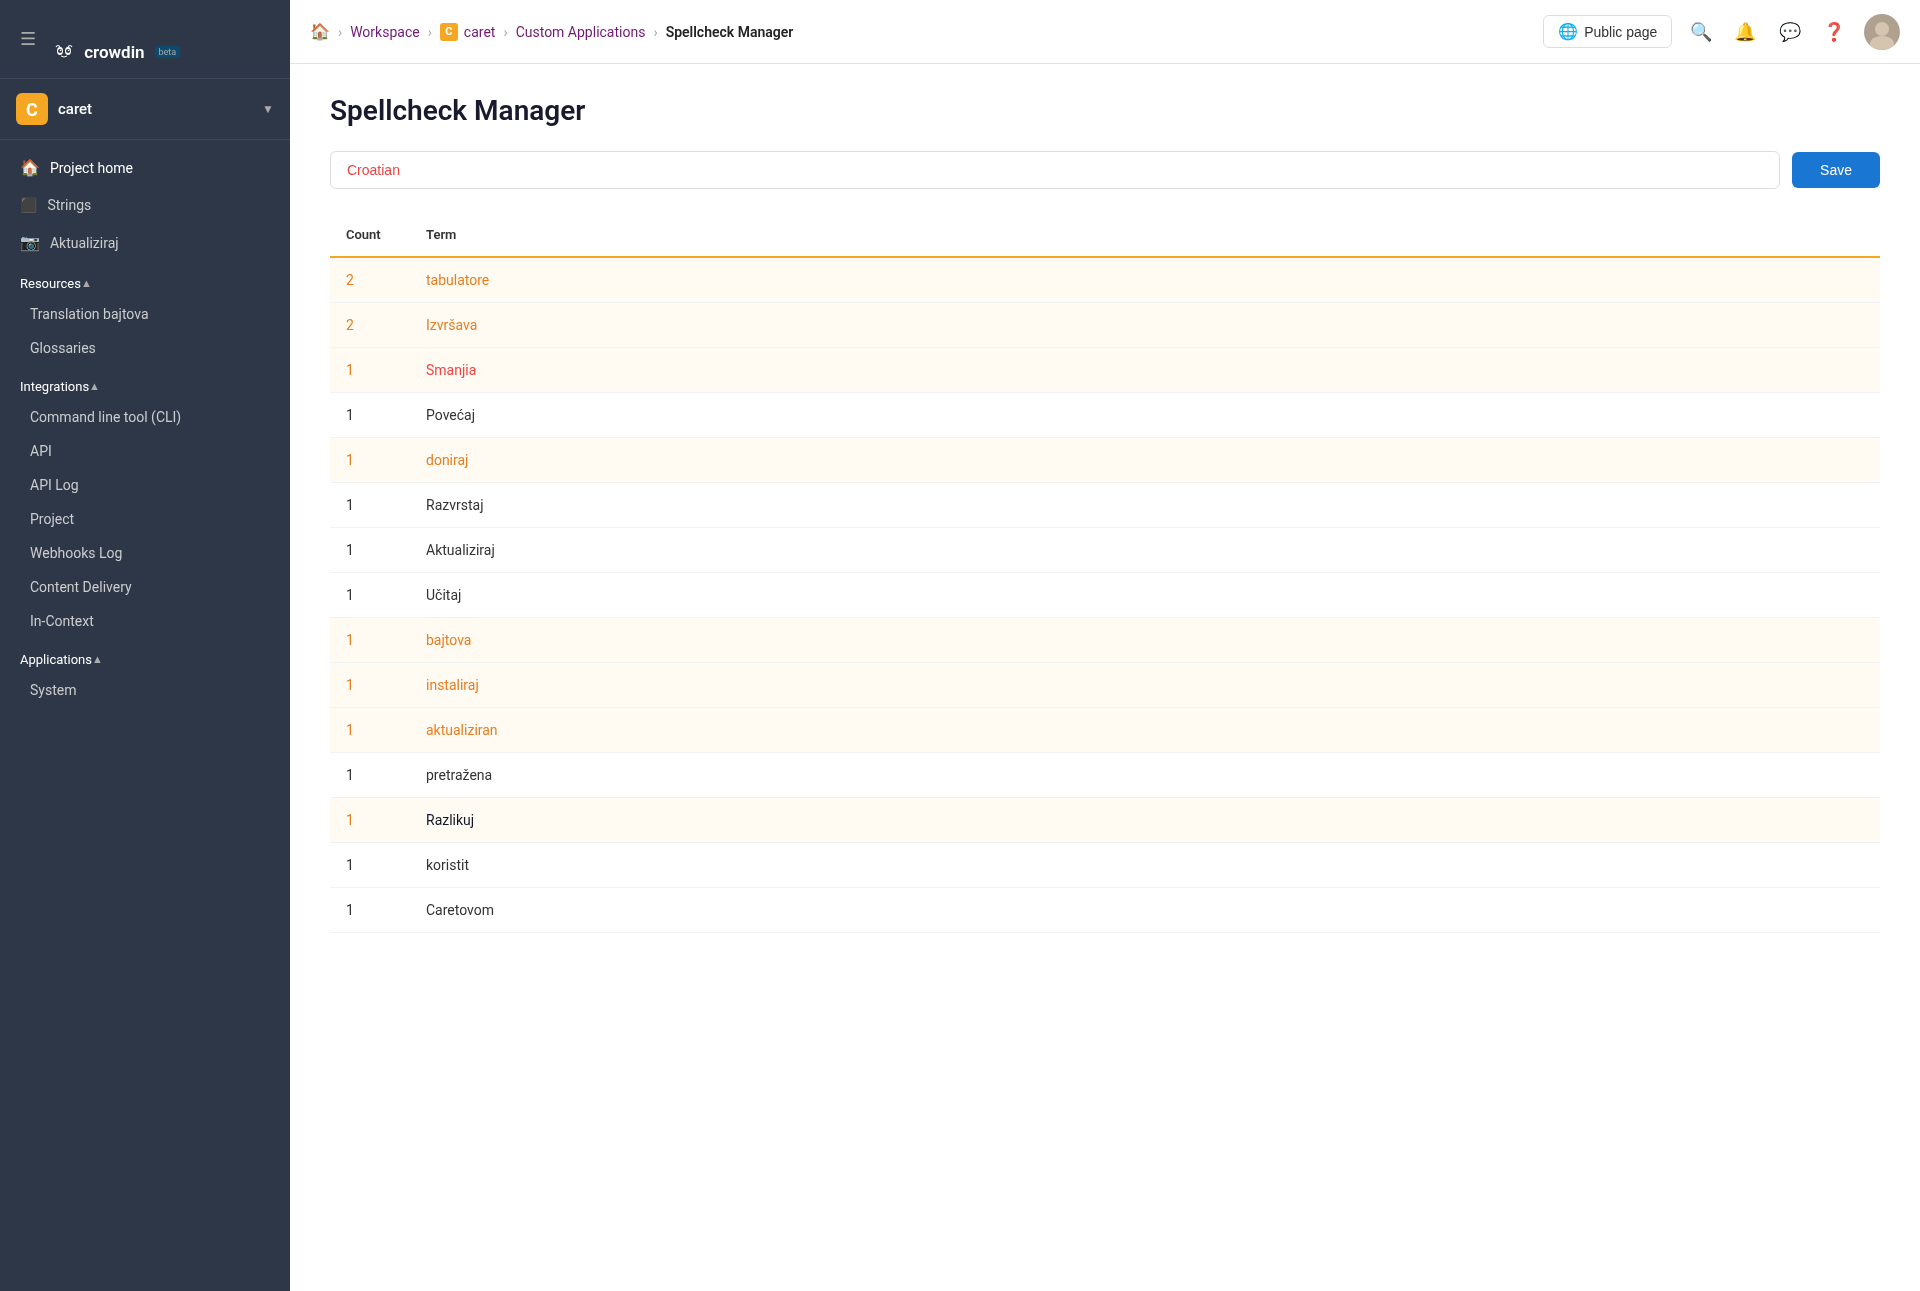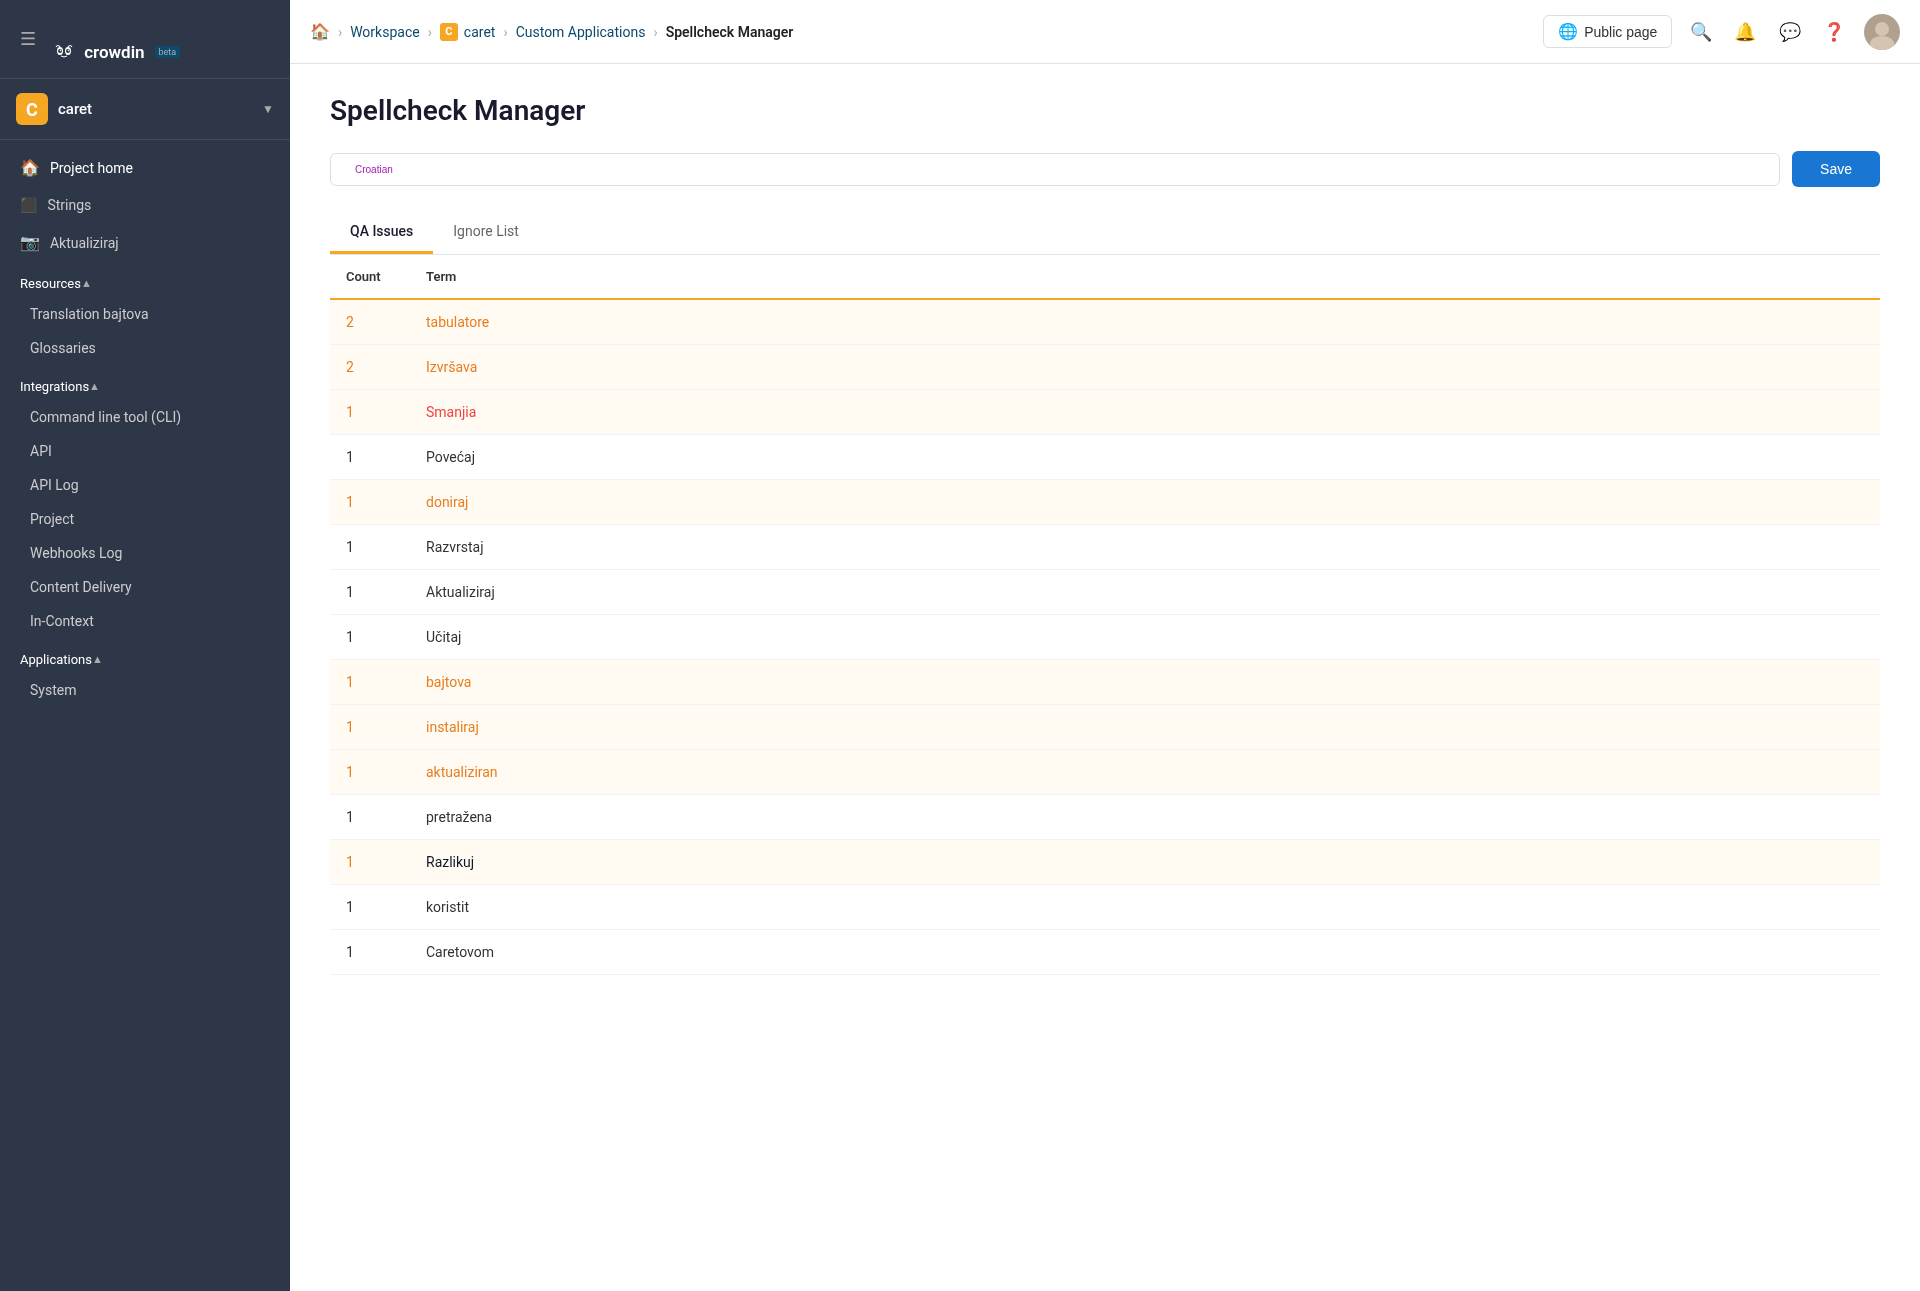--- a/index.html
+++ b/index.html
@@ -25,38 +25,38 @@
     .section-header .toggle-icon { font-size: 11px; color: #aaa; }
 
     .section-item { padding: 9px 20px 9px 30px; color: #ccc; font-size: 14px; cursor: pointer; }
 
     
     .main-area { flex: 1; display: flex; flex-direction: column; background: #f0f2f5; overflow: hidden; }
 
     
     .topbar { background: #fff; border-bottom: 1px solid #e0e4e8; display: flex; align-items: center; padding: 0 20px; height: 64px; gap: 8px; }
     .breadcrumb { display: flex; align-items: center; gap: 8px; flex: 1; }
-    .breadcrumb-item { color: #0c4a6e; font-size: 14px; cursor: pointer; }
+    .breadcrumb-item { color: #701a75; font-size: 14px; cursor: pointer; }
     .breadcrumb-sep { color: #aaa; font-size: 14px; }
     .breadcrumb-current { color: #222; font-size: 14px; font-weight: 600; }
     .home-icon { font-size: 16px; color: #555; cursor: pointer; }
 
     .topbar-actions { display: flex; align-items: center; gap: 14px; }
     .public-page-btn { display: flex; align-items: center; gap: 6px; border: 1px solid #ddd; border-radius: 6px; padding: 6px 14px; font-size: 14px; color: #333; cursor: pointer; background: #fff; }
     .globe-icon { font-size: 16px; }
     .topbar-icon-btn { background: none; border: none; cursor: pointer; color: #555; font-size: 18px; padding: 4px; }
     .avatar { width: 36px; height: 36px; border-radius: 50%; background: #ccc; overflow: hidden; display: flex; align-items: center; justify-content: center; cursor: pointer; }
 
     
     .page-content { flex: 1; overflow-y: auto; padding: 30px 40px; background: #fff; margin: 0; }
 
     .page-title { font-size: 28px; font-weight: 600; color: #1a1a2e; margin-bottom: 24px; }
 
     .language-bar { display: flex; align-items: center; gap: 12px; margin-bottom: 24px; }
-    .language-select { flex: 1; padding: 10px 24px; border: 1px solid #ddd; border-radius: 6px; font-size: 10px; color: #a21caf; background: #fff; appearance: none; cursor: pointer; }
+    .language-select { flex: 1; padding: 10px 16px; border: 1px solid #ddd; border-radius: 6px; font-size: 14px; color: #ef4444; background: #fff; appearance: none; cursor: pointer; }
     .save-btn { background: #1976d2; color: #fff; border: none; border-radius: 6px; padding: 10px 28px; font-size: 14px; font-weight: 500; cursor: pointer; }
 
     
     .tabs { display: flex; border-bottom: 1px solid #e0e4e8; margin-bottom: 0; }
     .tab { padding: 12px 20px; font-size: 14px; cursor: pointer; color: #666; border-bottom: 3px solid transparent; }
     .tab.active { color: #1a1a2e; border-bottom: 3px solid #f5a623; font-weight: 500; }
 
     
     .data-table { width: 100%; border-collapse: collapse; margin-top: 0; }
     .data-table thead { background: #fff; }
@@ -200,28 +200,20 @@
   <div class="page-content">
     <h1 class="page-title">Spellcheck Manager</h1>
 
     <div class="language-bar">
       <select class="language-select">
         <option>Croatian</option>
       </select>
       <button class="save-btn">Save</button>
     </div>
 
-    <div class="tabs">
-      <div class="tab active">
-        <span>QA Issues</span>
-      </div>
-      <div class="tab">
-        <span>Ignore List</span>
-      </div>
-    </div>
 
     <table class="data-table">
       <thead>
         <tr>
           <th>Count</th>
           <th>Term</th>
         </tr>
       </thead>
       <tbody id="table-body">
       <tr class="row-orange">

